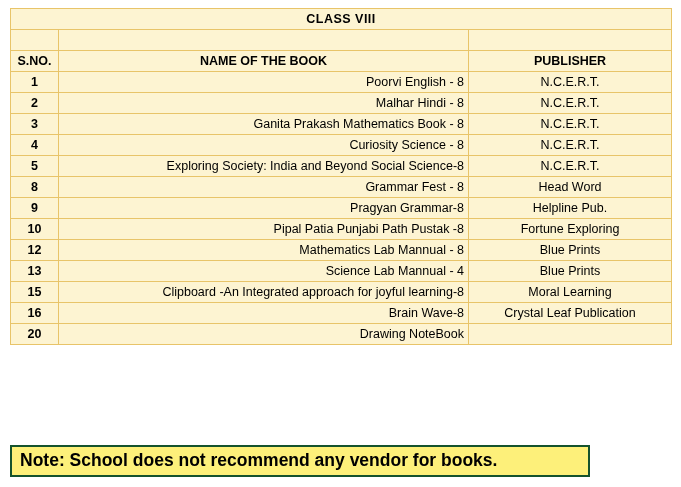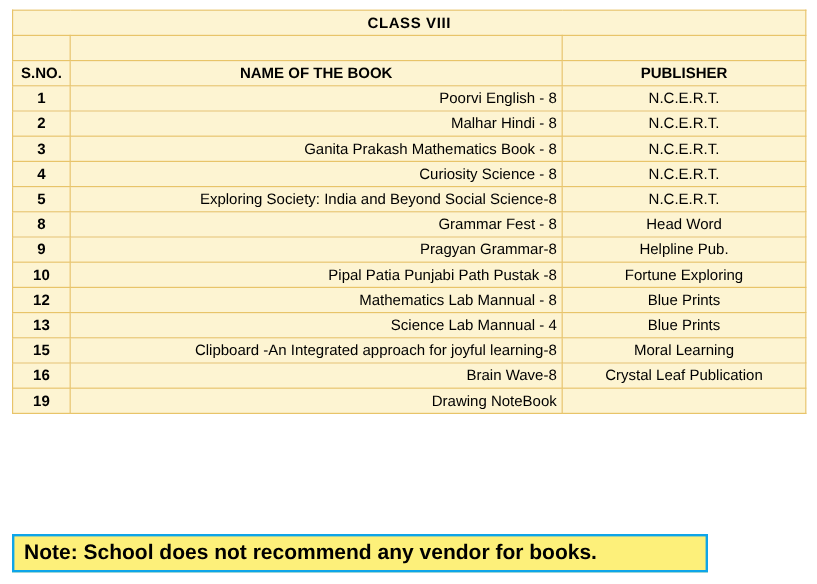--- a/index.html
+++ b/index.html
@@ -64,21 +64,21 @@
   .note-wrap {
     position: absolute;
     left: 10px;
     right: 10px;
     top: 443px;
     height: 36px;
     display: flex;
     align-items: center;
   }
   .note-box {
-    border: 2px solid #0ea5e9;
+    border: 2px solid #14532d;
     background: #fdf07a;
     font-size: 17.5px;
     font-weight: bold;
     color: #000000;
     padding: 4px 8px 5px 8px;
     width: 580px;
     box-sizing: border-box;
     line-height: 1.1;
   }
 </style>
@@ -162,21 +162,21 @@
         <td class="sno-cell">15</td>
         <td class="col-name">Clipboard -An Integrated approach for joyful learning-8</td>
         <td class="col-pub">Moral Learning</td>
       </tr>
       <tr>
         <td class="sno-cell">16</td>
         <td class="col-name">Brain Wave-8</td>
         <td class="col-pub">Crystal Leaf Publication</td>
       </tr>
       <tr>
-        <td class="sno-cell">19</td>
+        <td class="sno-cell">20</td>
         <td class="col-name">Drawing NoteBook</td>
         <td class="col-pub"></td>
       </tr>
     </tbody>
   </table>
 
   <div class="note-wrap">
     <div class="note-box">Note: School does not recommend any vendor for books.</div>
   </div>
 

